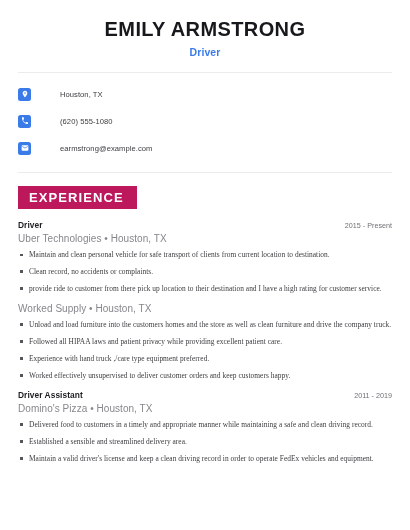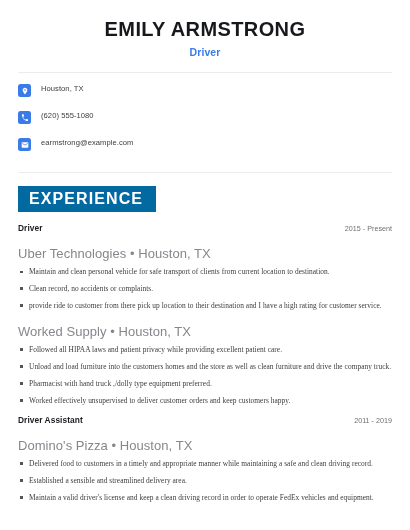--- a/index.html
+++ b/index.html
@@ -49,23 +49,24 @@
     background: #ececee;
     margin: 14px 0 0 0;
   }
 
   
   .contact-list {
     margin-top: 11px;
   }
   .contact-row {
     display: flex;
-    align-items: flex-start;
+    align-items: center;
     height: 20px;
     margin-bottom: 7px;
+    gap: 19px;
   }
   .contact-icon {
     width: 13px;
     height: 13px;
     border-radius: 2.5px;
     background: #3b7be8;
     display: flex;
     align-items: center;
     justify-content: center;
     flex: 0 0 13px;
@@ -81,23 +82,23 @@
     color: #3c3c40;
     letter-spacing: 0.05px;
   }
 
   
   .section {
     margin-top: 13px;
   }
   .section-badge {
     display: inline-block;
-    background: #0369a1;
+    background: #be185d;
     color: #ffffff;
-    font-size: 16px;
+    font-size: 13px;
     font-weight: bold;
     letter-spacing: 1.1px;
     padding: 5px 13px 5px 11px;
     line-height: 1;
   }
 
   
   .entries {
     margin-top: 11px;
   }
@@ -115,23 +116,23 @@
     color: #1d1e22;
     letter-spacing: 0.05px;
   }
   .entry-dates {
     font-size: 7.2px;
     color: #6f7075;
     white-space: nowrap;
     padding-left: 8px;
   }
   .entry-meta {
-    font-size: 13px;
+    font-size: 10px;
     color: #86878c;
-    margin-top: 13px;
+    margin-top: 3px;
     letter-spacing: 0.05px;
   }
   .bullets {
     list-style: none;
     margin: 6px 0 0 0;
     padding: 0;
     font-family: Liberation Serif, serif;
   }
   .bullets li {
     position: relative;
@@ -211,23 +212,23 @@
         <ul class="bullets">
           <li>Maintain and clean personal vehicle for safe transport of clients from current location to destination.</li>
           <li>Clean record, no accidents or complaints.</li>
           <li>provide ride to customer from there pick up location to their destination and I have a high rating for customer service.</li>
         </ul>
       </div>
 
       <div class="entry">
         <div class="entry-meta">Worked Supply  •  Houston, TX</div>
         <ul class="bullets">
+          <li>Unload and load furniture into the customers homes and the store as well as clean furniture and drive the company truck.</li>
           <li>Followed all HIPAA laws and patient privacy while providing excellent patient care.</li>
-          <li>Unload and load furniture into the customers homes and the store as well as clean furniture and drive the company truck.</li>
-          <li>Pharmacist with hand truck ,/dolly type equipment preferred.</li>
+          <li>Experience with hand truck ,/care type equipment preferred.</li>
           <li>Worked effectively unsupervised to deliver customer orders and keep customers happy.</li>
         </ul>
       </div>
 
       <div class="entry">
         <div class="entry-head">
           <span class="entry-role">Driver Assistant</span>
           <span class="entry-dates">2011 - 2019</span>
         </div>
         <div class="entry-meta">Domino's Pizza  •  Houston, TX</div>

